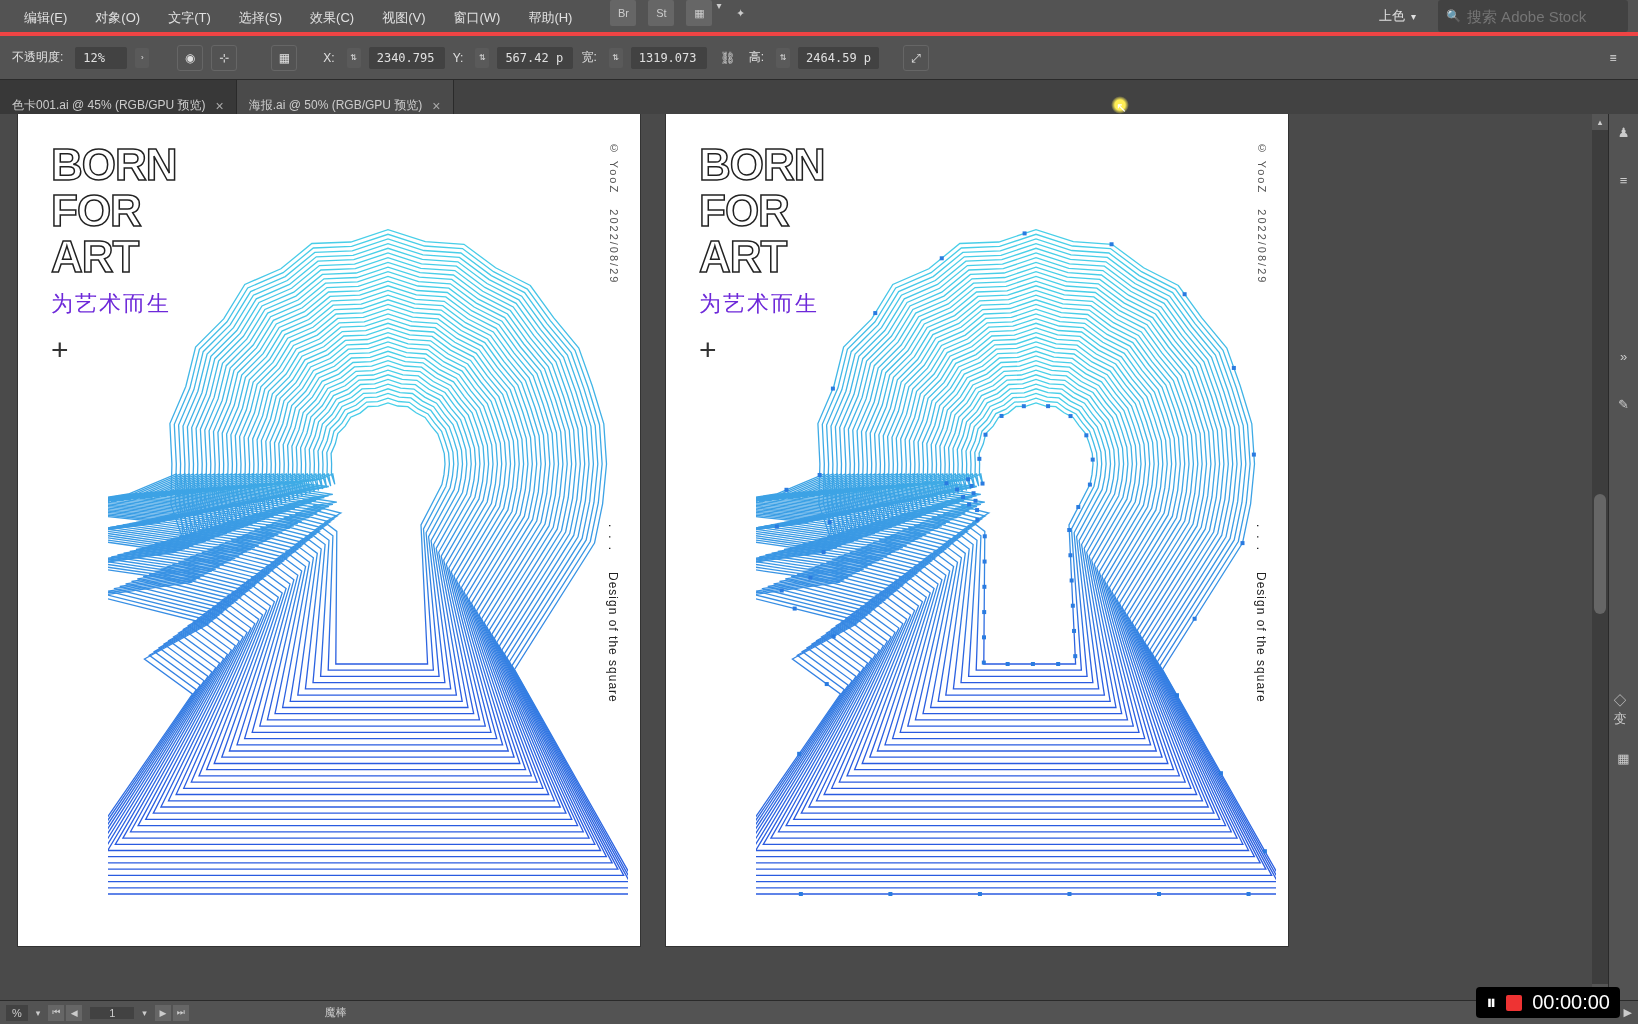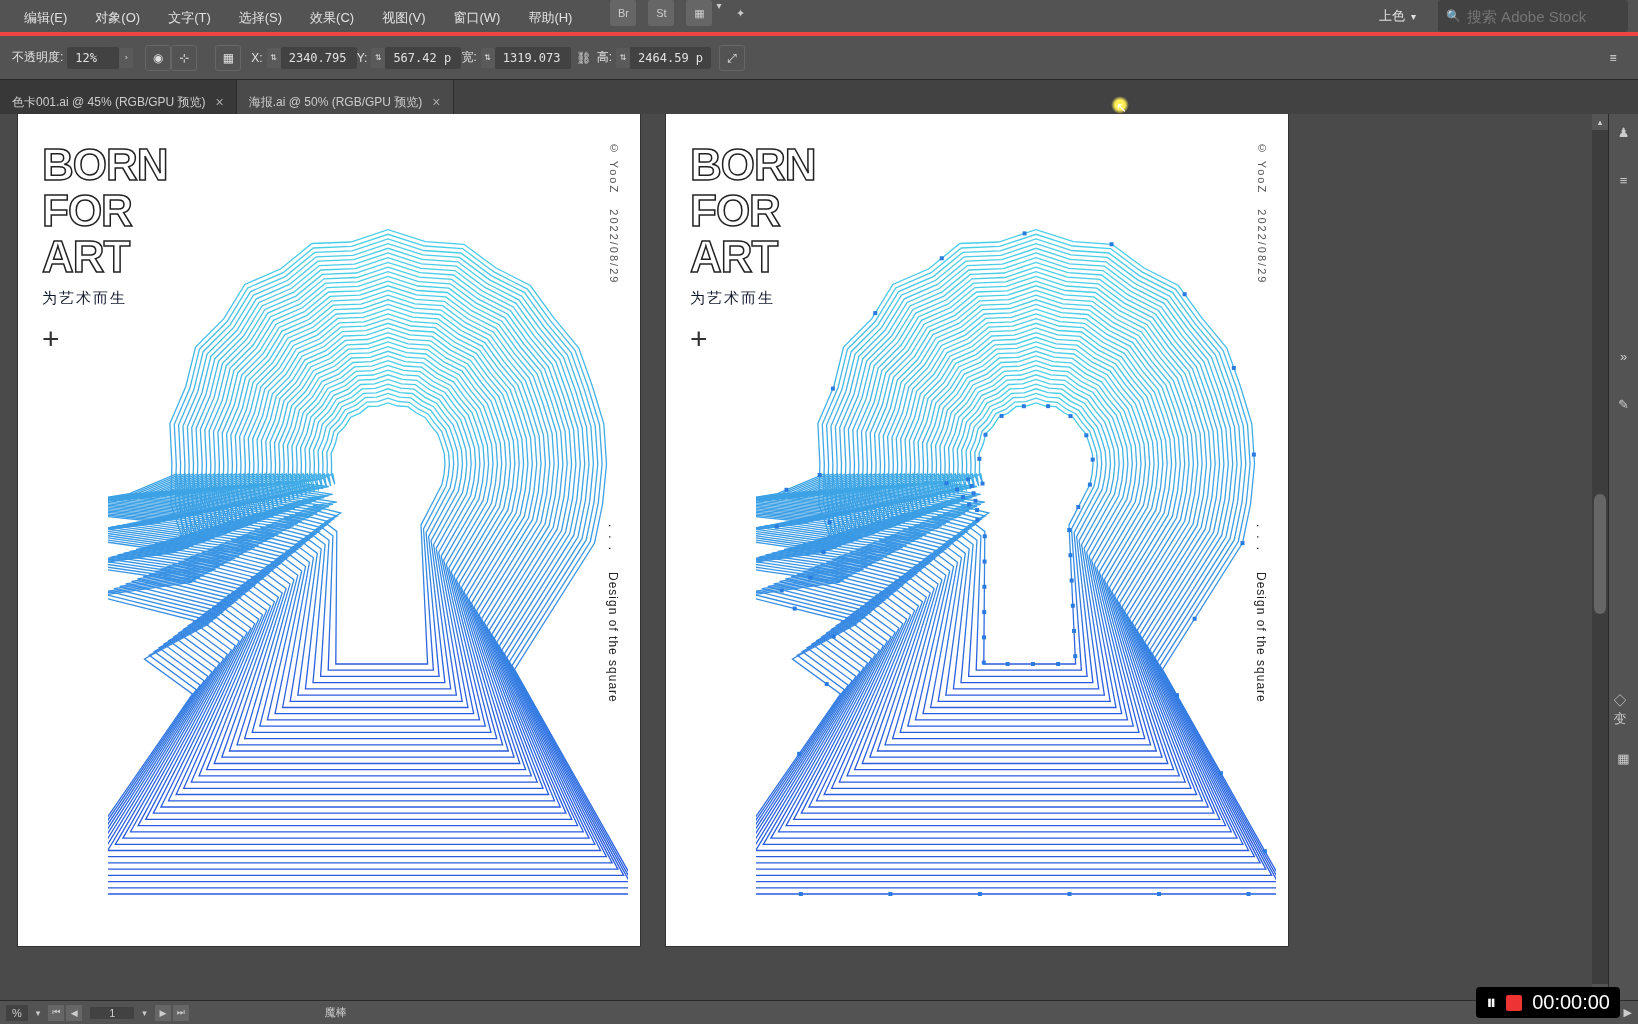--- a/index.html
+++ b/index.html
@@ -5,35 +5,35 @@
 *{margin:0;padding:0;box-sizing:border-box;font-family:"Microsoft YaHei",sans-serif;-webkit-user-select:none;user-select:none}
 body{width:1638px;height:1024px;background:#4a4a4a;overflow:hidden;position:relative}
 .menubar{height:36px;background:#535353;display:flex;padding:0 10px;color:#e0e0e0;font-size:13px;border-bottom:4px solid #ef4444}
 .menubar .mi{padding:0 14px;height:36px;line-height:36px;cursor:pointer}
 .menubar .sep{flex:1}
 .menubar .ico{width:26px;height:26px;background:#666;margin:0 6px;display:flex;align-items:center;justify-content:center;font-size:11px;color:#ccc;border-radius:2px}
 .menubar .ws{display:flex;align-items:center;padding:0 10px;cursor:pointer}
 .menubar .ws .chev{margin-left:6px;font-size:10px}
 .menubar .search{display:flex;align-items:center;background:#424242;border-radius:3px;padding:3px 8px;margin-left:12px;width:190px}
 .menubar .search input{background:transparent;border:0;outline:0;color:#bbb;font-size:15px;width:100%}
-.optbar{height:44px;background:#535353;display:flex;align-items:center;padding:0 12px;color:#e0e0e0;font-size:12px;border-bottom:1px solid #2a2a2a;gap:0}
+.optbar{height:44px;background:#535353;display:flex;align-items:center;padding:0 12px;color:#e0e0e0;font-size:12px;border-bottom:1px solid #2a2a2a;gap:8px}
 .optbar .lbl{margin-right:4px}
 .optbar .val{background:#424242;padding:4px 8px;border-radius:2px;min-width:52px;text-align:left;font-family:monospace}
 .optbar .arr{width:14px;height:20px;background:#5a5a5a;display:flex;flex-direction:column;justify-content:center;align-items:center;font-size:8px;border-radius:2px}
 .optbar .ob-ico{width:26px;height:26px;display:flex;align-items:center;justify-content:center;border:1px solid #666;border-radius:3px}
 .tabbar{height:34px;background:#424242;display:flex;align-items:flex-end;padding-left:0;color:#ccc;font-size:12px}
-.tab{height:34px;display:flex;align-items:flex-start;padding:14px 12px;background:#383838;border-right:1px solid #2a2a2a;cursor:pointer;gap:10px}
+.tab{height:34px;display:flex;align-items:flex-end;padding:0 12px;background:#383838;border-right:1px solid #2a2a2a;cursor:pointer;gap:10px}
 .tab.active{background:#4a4a4a}
 .tab .cx{font-size:14px;color:#aaa}
 .canvas-area{position:absolute;top:114px;left:0;right:30px;bottom:24px;background:#4a4a4a;overflow:hidden;display:flex}
 .canvas-inner{display:flex;gap:26px;padding:0 0 0 18px}
 .artboard{background:#fff;width:622px;height:832px;box-shadow:0 0 0 1px rgba(0,0,0,.3);position:relative;overflow:hidden}
-.artboard .title-block{position:absolute;top:28px;left:24px}
+.artboard .title-block{position:absolute;top:28px;left:33px}
 .artboard .bft{font-family:"Arial Black",sans-serif;font-weight:900;font-size:44px;line-height:1.05;color:transparent;-webkit-text-stroke:1.5px #222;letter-spacing:-1px}
-.artboard .sub{font-size:15px;color:#0f172a;margin-top:8px;letter-spacing:2px}
+.artboard .sub{font-size:22px;color:#6d28d9;margin-top:8px;letter-spacing:2px}
 .artboard .plus{font-size:30px;color:#333;margin-top:14px;font-weight:300}
 .artboard .vert-right{position:absolute;top:28px;right:20px;writing-mode:vertical-rl;font-size:11px;color:#555;letter-spacing:2px}
 .artboard .vert-design{position:absolute;top:410px;right:20px;writing-mode:vertical-rl;font-size:12px;color:#222;letter-spacing:1px}
 .artboard .vert-design .ddd{letter-spacing:8px;margin-bottom:14px}
 .head-svg{position:absolute;top:80px;left:90px;width:520px;height:740px}
 .rside{position:absolute;top:114px;right:0;width:30px;bottom:24px;background:#535353;border-left:1px solid #2a2a2a;display:flex;flex-direction:column;align-items:center;padding-top:8px;gap:28px;color:#ccc}
 .rside .ri{width:20px;height:20px;display:flex;align-items:center;justify-content:center;font-size:13px}
 .statusbar{position:absolute;bottom:0;left:0;right:0;height:24px;background:#535353;display:flex;align-items:center;color:#ccc;font-size:11px;padding:0 6px;gap:8px;border-top:1px solid #2a2a2a}
 .statusbar .stval{background:#424242;padding:2px 6px}
 .statusbar .navbtns{display:flex;gap:2px}

